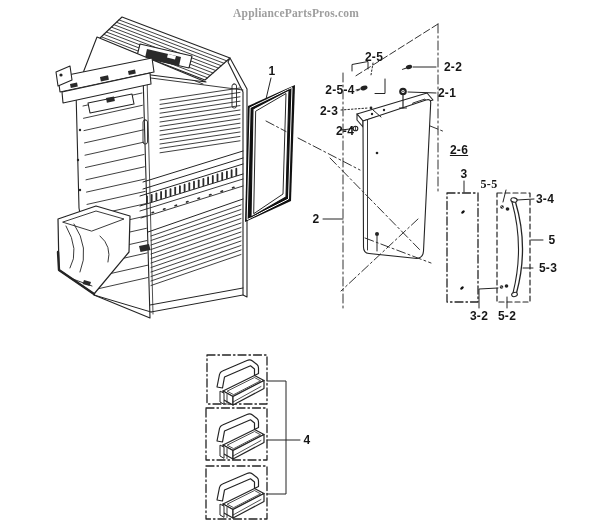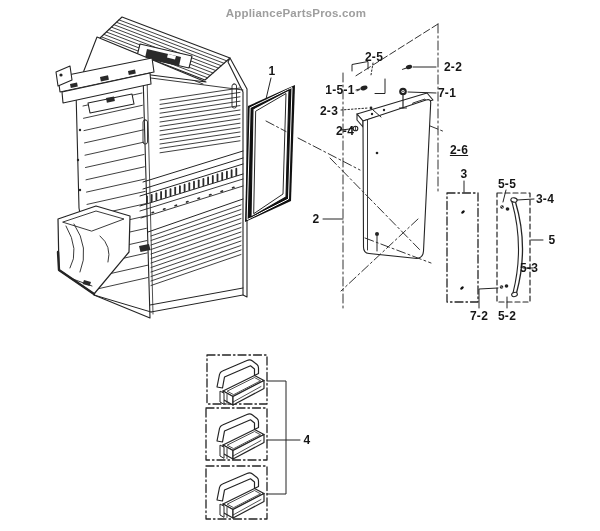--- a/index.html
+++ b/index.html
@@ -3,21 +3,21 @@
 <meta charset="utf-8">
 <style>
   html,body{margin:0;padding:0;}
   body{
     width:600px;height:531px;background:#ffffff;position:relative;overflow:hidden;
     font-family:"Liberation Sans", sans-serif;
   }
   #art{position:absolute;left:0;top:0;}
   .brand{
     position:absolute;left:296px;top:13px;transform:translate(-50%,-50%);
-    font-size:11.5px;font-weight:700;color:#9e9e9e;letter-spacing:.2px;white-space:nowrap;
+    font-size:11.5px;font-weight:700;color:#9e9e9e;letter-spacing:.2px;white-space:nowrap;font-family:Liberation Serif, serif;
   }
   .callout{
     position:absolute;transform:translate(-50%,-50%);
     font-size:12px;font-weight:700;color:#161616;letter-spacing:.3px;white-space:nowrap;
   }
 </style>
 </head>
 <body>
 
 <div class="brand">AppliancePartsPros.com</div>
@@ -303,27 +303,27 @@
     </g>
   <g>
       <use href="#bin-glyph" x="209" y="470"></use>
     </g>
 </svg>
 
 <div id="callout-layer">
     <div class="callout" style="left: 272px; top: 71px;">1</div>
     <div class="callout" style="left: 316px; top: 219px;">2</div>
     <div class="callout" style="left: 374px; top: 57px;">2-5</div>
-    <div class="callout" style="left: 340px; top: 90px;">1-5-1</div>
+    <div class="callout" style="left: 340px; top: 90px;">2-5-4</div>
     <div class="callout" style="left: 329px; top: 111px;">2-3</div>
     <div class="callout" style="left: 345px; top: 131px;">2-4</div>
     <div class="callout" style="left: 447px; top: 67px; padding-left: 12px;">2-2</div>
-    <div class="callout" style="left: 447px; top: 93px;">7-1</div>
+    <div class="callout" style="left: 447px; top: 93px;">2-1</div>
     <div class="callout" style="left: 459px; top: 150px; text-decoration: underline;">2-6</div>
     <div class="callout" style="left: 464px; top: 174px;">3</div>
-    <div class="callout" style="left: 507px; top: 184px;">5-5</div>
+    <div class="callout" style="left: 489px; top: 184px; font-family: Liberation Serif, serif;">5-5</div>
     <div class="callout" style="left: 545px; top: 199px;">3-4</div>
     <div class="callout" style="left: 552px; top: 240px;">5</div>
-    <div class="callout" style="left: 529px; top: 268px;">5-3</div>
-    <div class="callout" style="left: 479px; top: 316px;">7-2</div>
+    <div class="callout" style="left: 548px; top: 268px;">5-3</div>
+    <div class="callout" style="left: 479px; top: 316px;">3-2</div>
     <div class="callout" style="left: 507px; top: 316px;">5-2</div>
     <div class="callout" style="left: 307px; top: 440px;">4</div>
   </div>
 
 </body></html>

